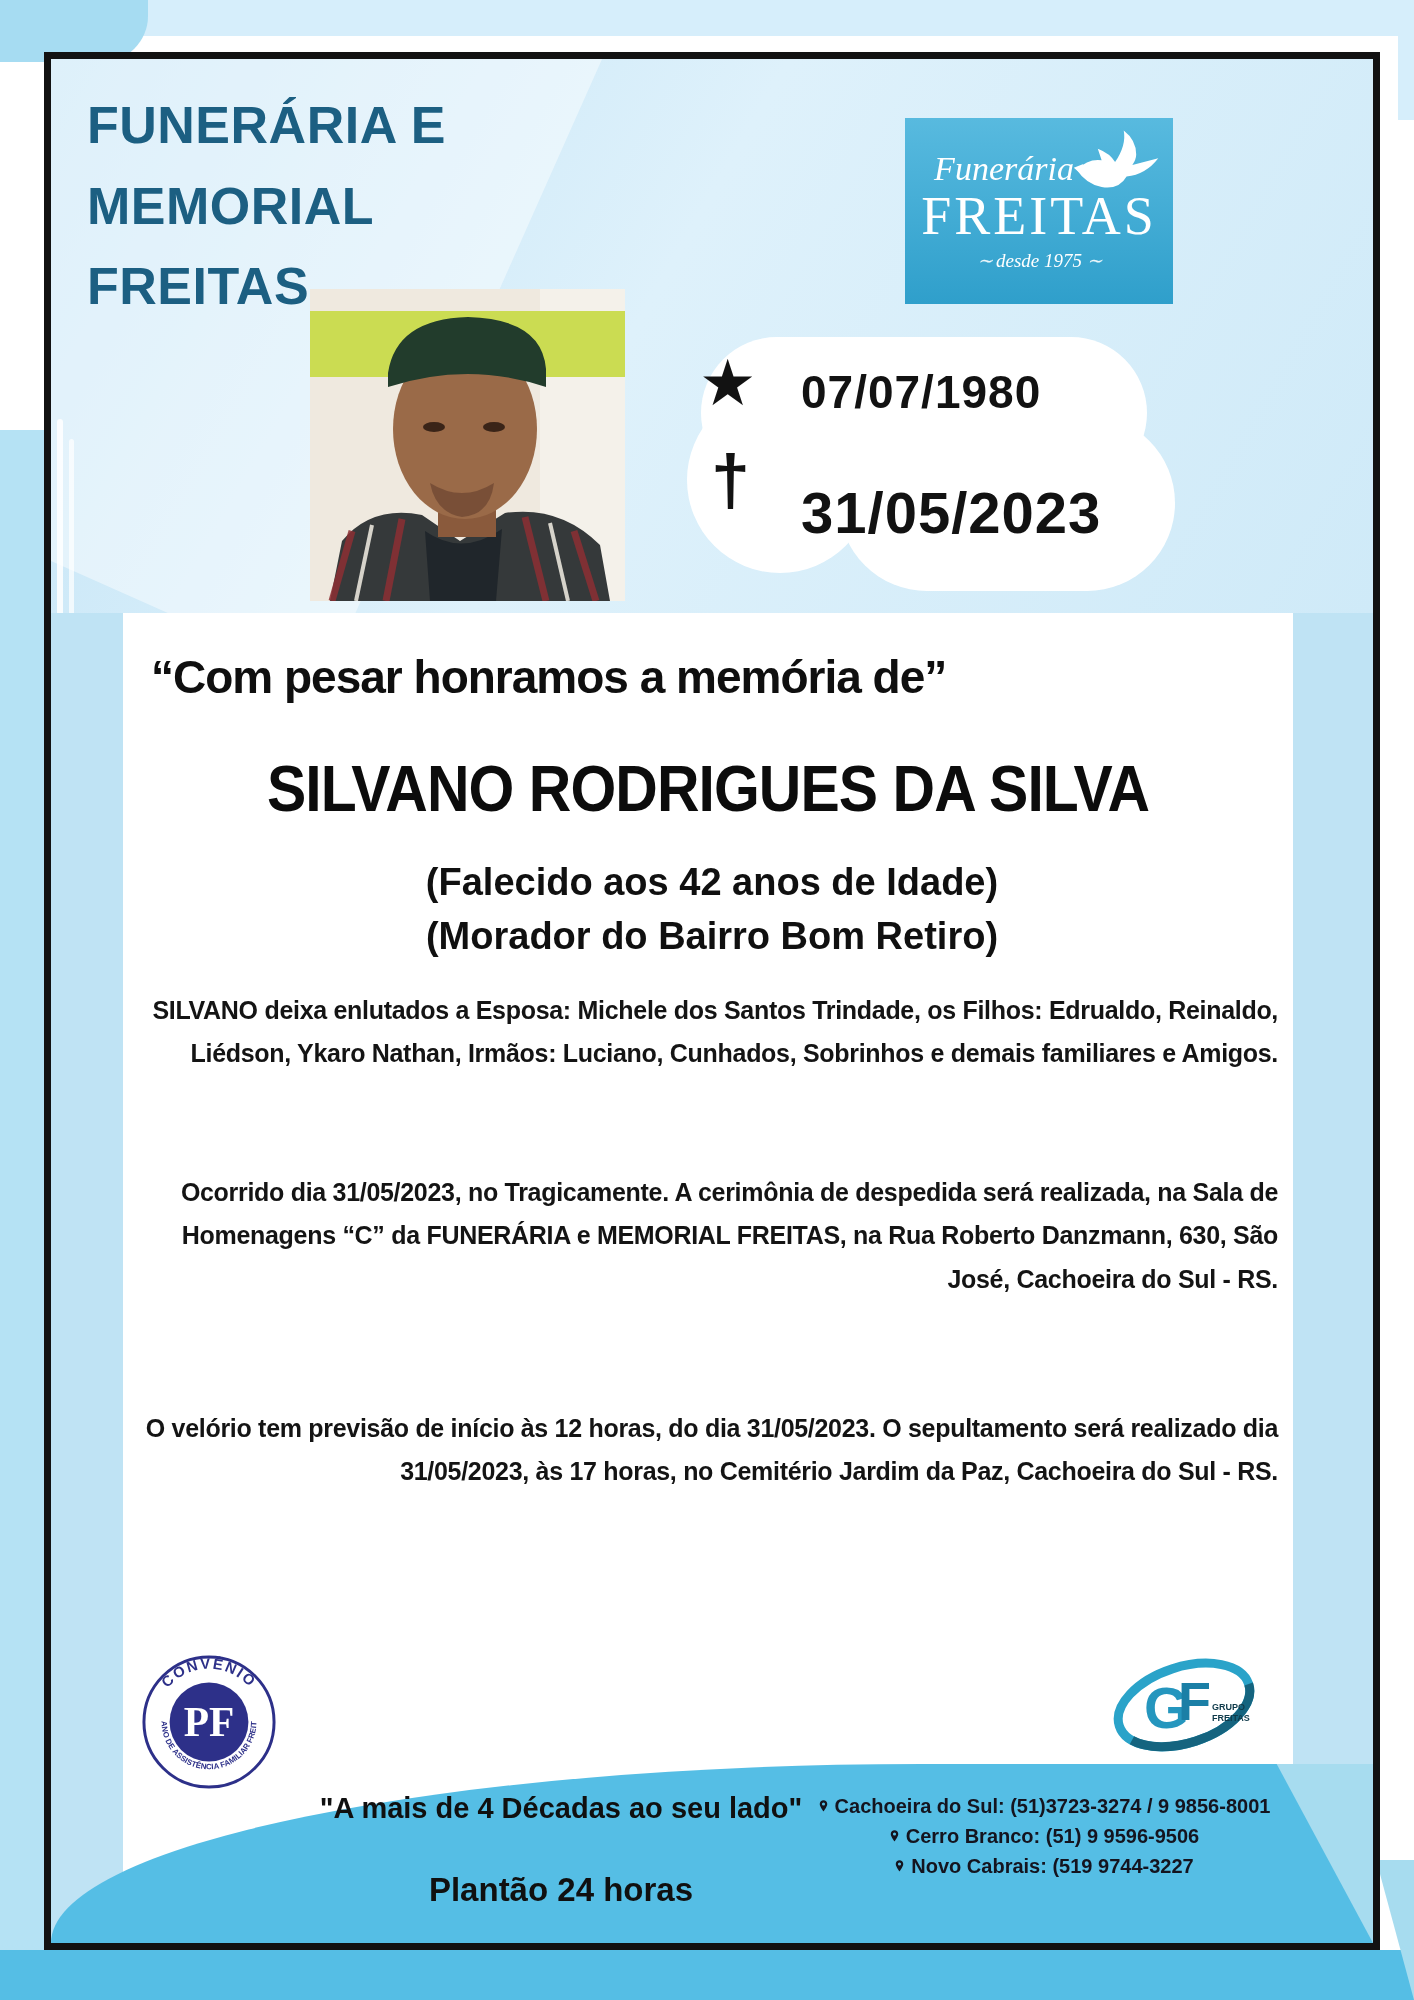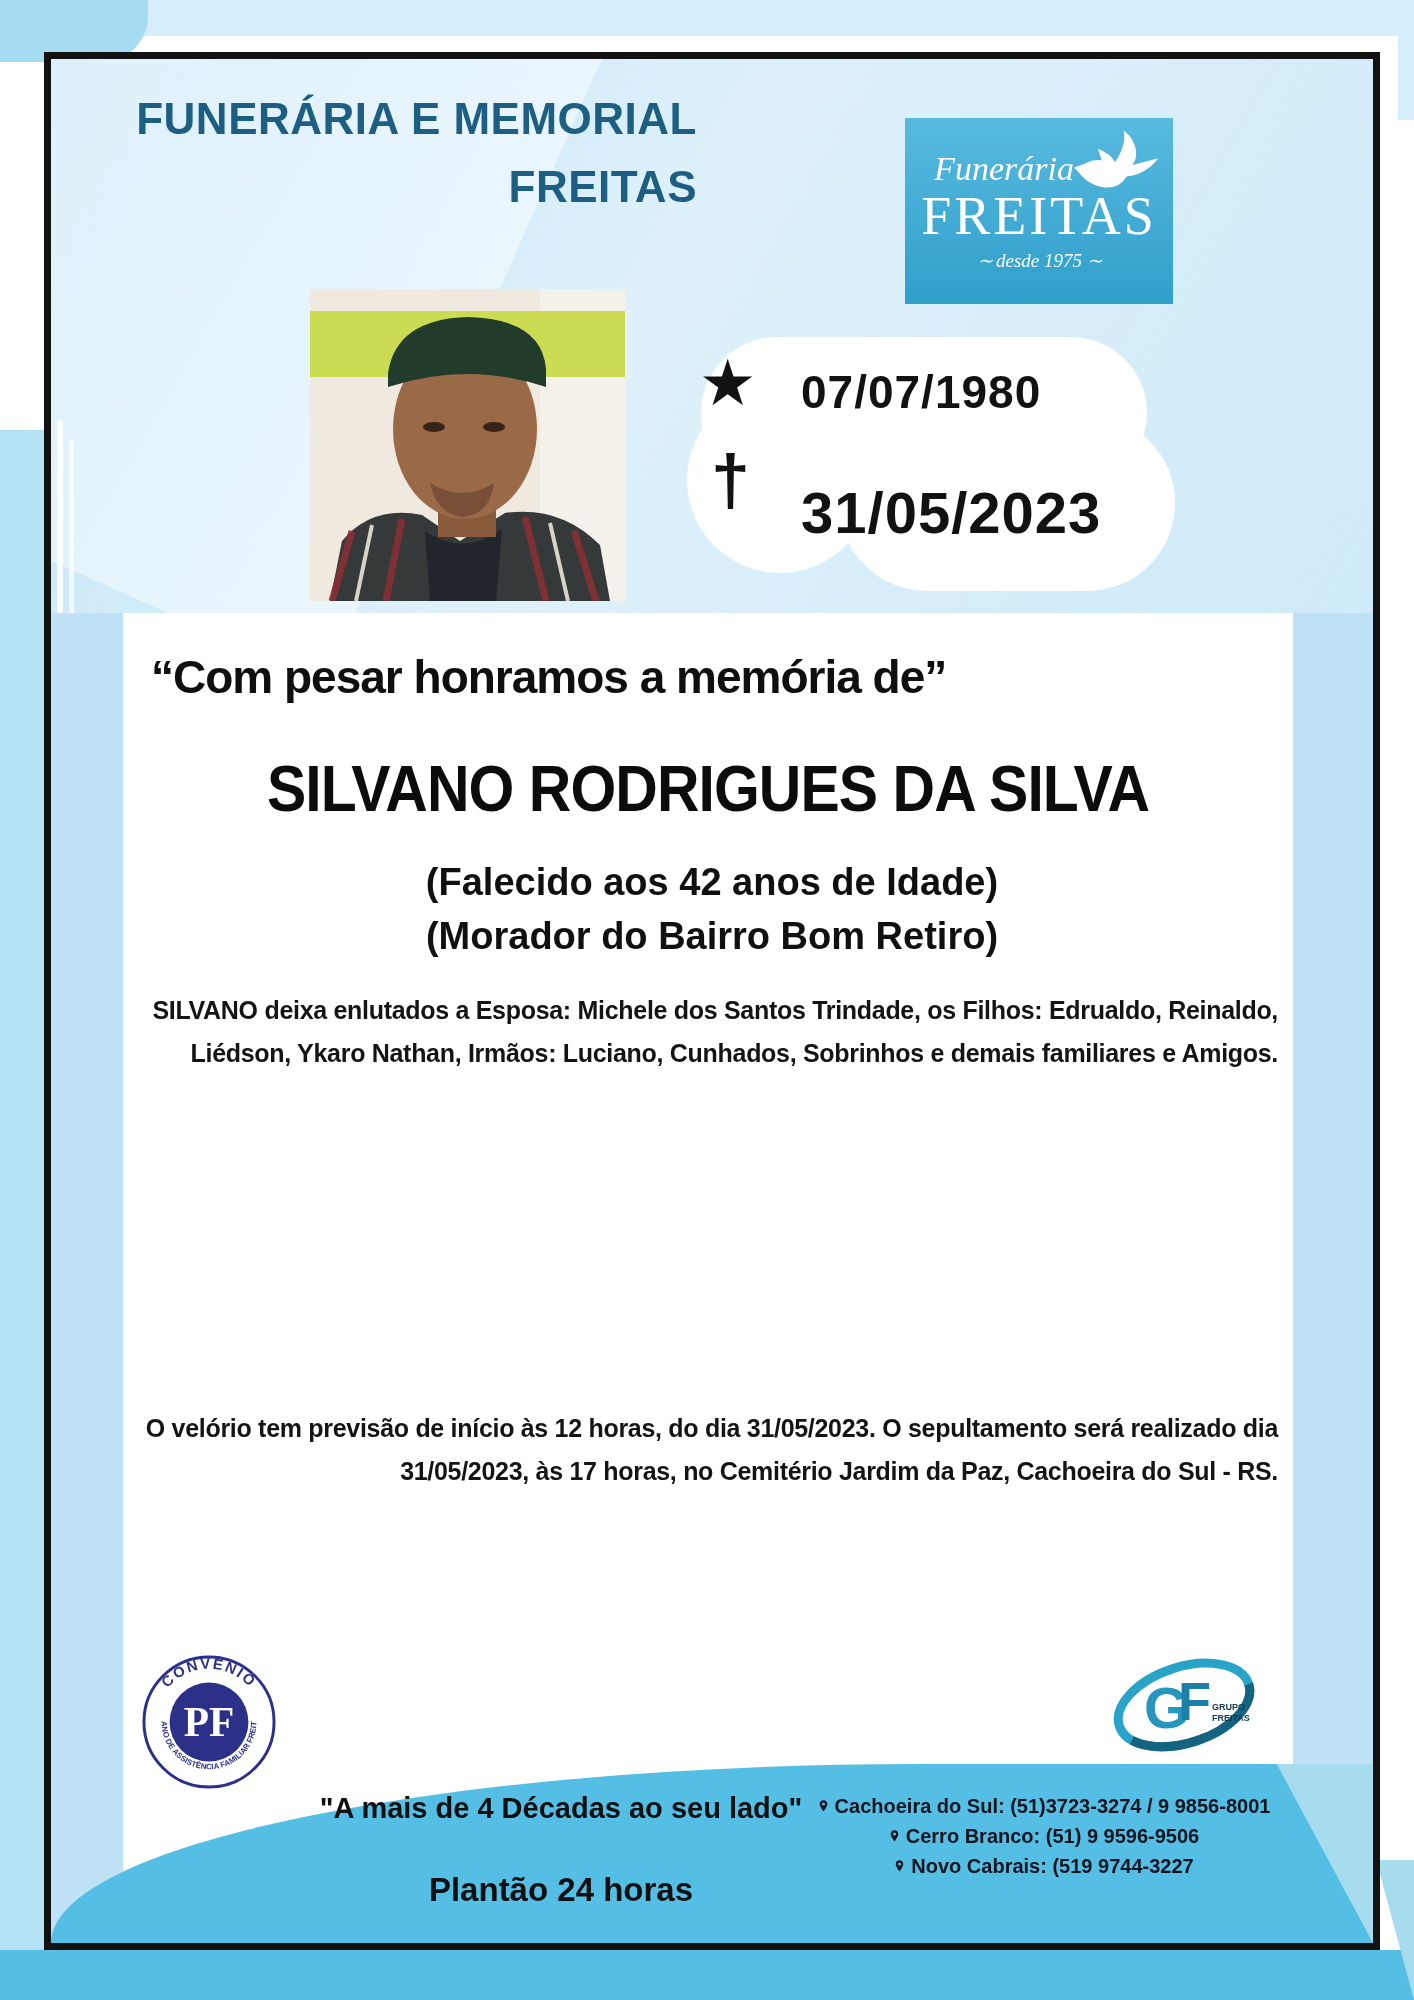--- a/index.html
+++ b/index.html
@@ -21,21 +21,21 @@
          box-sizing:border-box;background:#ffffff;overflow:hidden;}
 
   
   .header-zone{left:0;top:0;width:1322px;height:554px;
     background:linear-gradient(120deg,#c3e4f6 0%,#def1fb 45%,#cfeaf8 100%);}
   .header-diag{left:-120px;top:-160px;width:560px;height:700px;background:rgba(255,255,255,.45);
     transform:rotate(24deg);}
   .white-line-a{left:6px;top:360px;width:6px;height:330px;background:rgba(255,255,255,.85);border-radius:3px;}
   .white-line-b{left:18px;top:380px;width:5px;height:360px;background:rgba(255,255,255,.7);border-radius:3px;}
 
-  .company-title{left:36px;top:26px;width:610px;text-align:right;font-size:44px;font-weight:bold;
+  .company-title{left:36px;top:26px;width:610px;text-align:left;font-size:52px;font-weight:bold;
     color:#1c5f82;line-height:1.55;letter-spacing:.5px;}
 
   
   .logo-box{left:854px;top:59px;width:268px;height:186px;text-align:center;color:#fff;
     background:linear-gradient(180deg,#58badf 0%,#2f9fcb 100%);}
   .logo-script{font-family:"Liberation Serif",serif;font-style:italic;font-size:34px;
     margin-top:32px;margin-right:70px;}
   .logo-name{font-family:"Liberation Serif",serif;font-size:54px;letter-spacing:3px;line-height:1.05;}
   .logo-tagline{font-family:"Liberation Serif",serif;font-style:italic;font-size:19px;margin-top:4px;}
   .logo-tagline .swirl{letter-spacing:-2px;opacity:.9;}
@@ -156,20 +156,21 @@
     <div class="abs death-symbol">†</div>
     <div class="abs death-date">31/05/2023</div>
 
     <div class="abs body-zone"></div>
     <div class="abs white-panel"></div>
     <div class="abs quote">“Com pesar honramos a memória de”</div>
     <div class="abs deceased-name">SILVANO RODRIGUES DA SILVA</div>
     <div class="abs age-line">(Falecido aos 42 anos de Idade)</div>
     <div class="abs residence-line">(Morador do Bairro Bom Retiro)</div>
     <div class="abs para para-family">SILVANO deixa enlutados a Esposa: Michele dos Santos Trindade, os Filhos: Edrualdo, Reinaldo, Liédson, Ykaro Nathan, Irmãos: Luciano, Cunhados, Sobrinhos e demais familiares e Amigos.</div>
+    <div class="abs para para-ceremony">Ocorrido dia 31/05/2023, no Tragicamente. A cerimônia de despedida será realizada, na Sala de Homenagens “C” da FUNERÁRIA e MEMORIAL FREITAS, na Rua Roberto Danzmann, 630, São José, Cachoeira do Sul - RS.</div>
     <div class="abs para para-funeral">O velório tem previsão de início às 12 horas, do dia 31/05/2023. O sepultamento será realizado dia 31/05/2023, às 17 horas, no Cemitério Jardim da Paz, Cachoeira do Sul - RS.</div>
 
     <div class="abs wave"></div>
     <div class="abs wedge"></div>
 
     <div class="abs pf-badge">
       <svg viewBox="0 0 140 140" width="138" height="138">
         <circle cx="70" cy="70" r="66" fill="#ffffff" stroke="#2d3089" stroke-width="3"></circle>
         <circle cx="70" cy="70" r="40" fill="#2d3089"></circle>
         <path id="pfTop" d="M 16 70 A 54 54 0 0 1 124 70" fill="none"></path>

